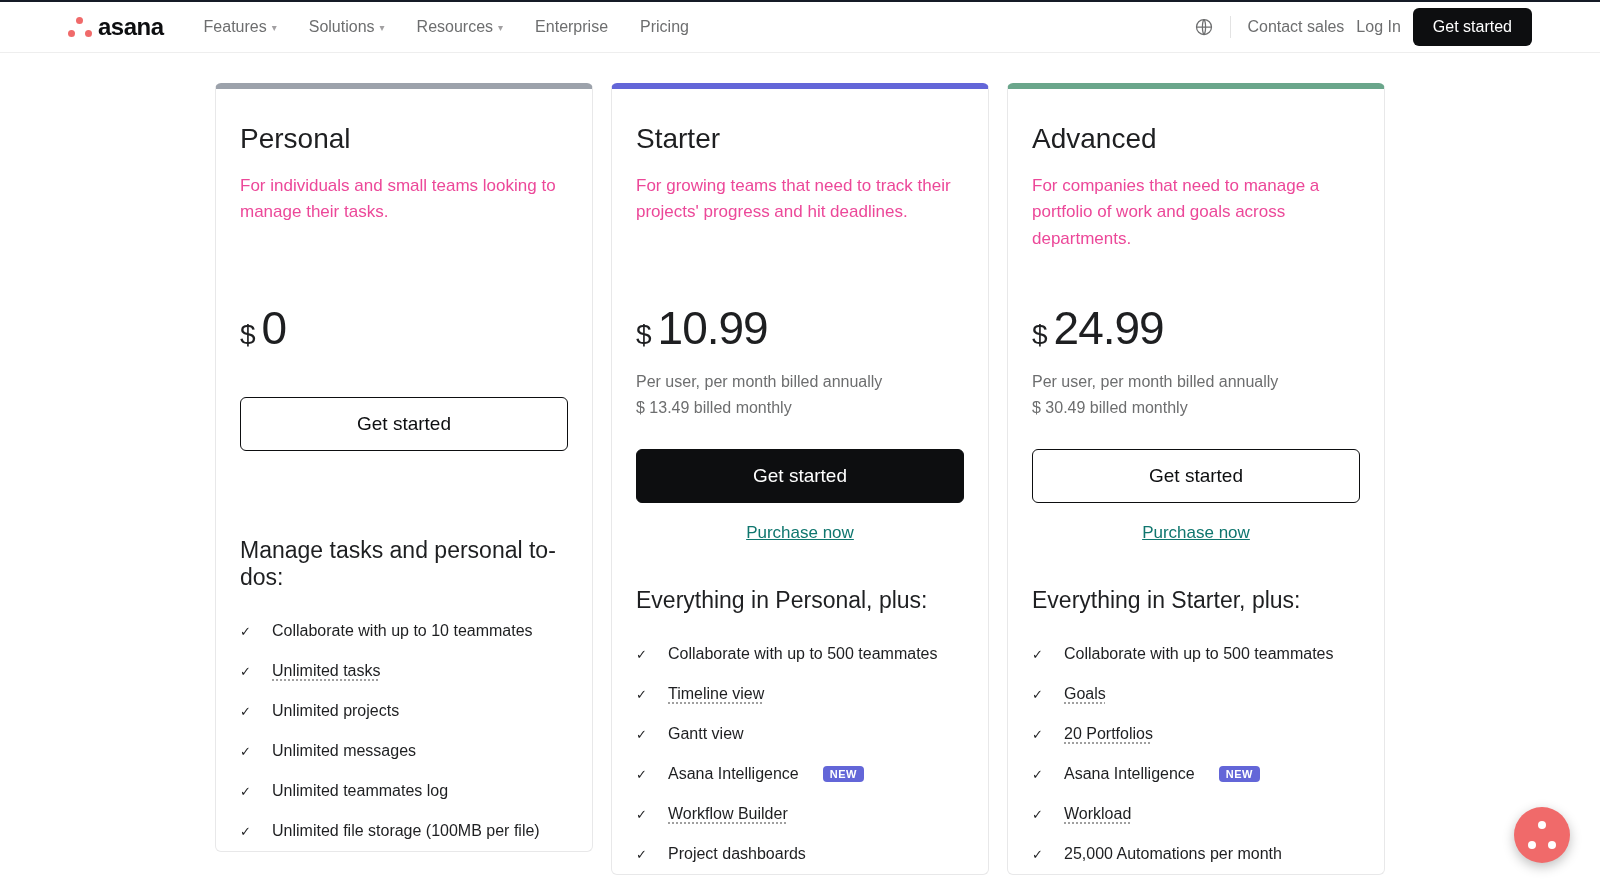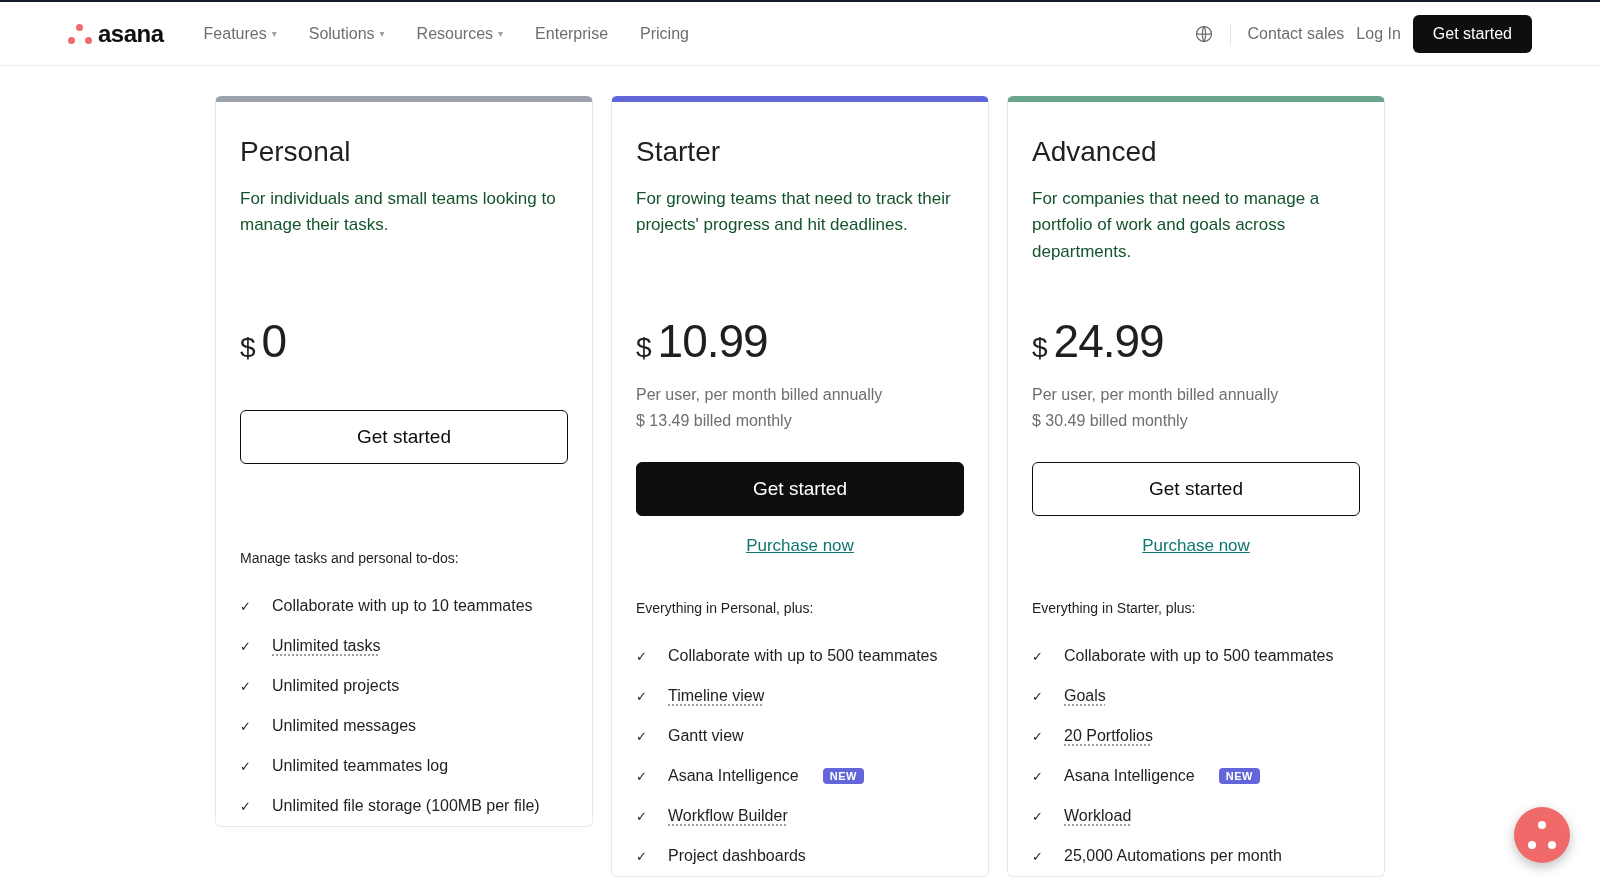--- a/index.html
+++ b/index.html
@@ -1,20 +1,20 @@
 <!DOCTYPE html>
 <html><head>
 <meta charset="utf-8">
 <style>
   * { margin: 0; padding: 0; box-sizing: border-box; }
   body { font-family: -apple-system, BlinkMacSystemFont, "Segoe UI", Helvetica, Arial, sans-serif; background: #fff; color: #1e1f21; }
   .topbar { height: 2px; width: 100%; background: #151b26; }
   .nav {
     display: flex; align-items: center; padding: 0 68px;
-    height: 64px; border-bottom: 1px solid #eee;
+    height: 51px; border-bottom: 1px solid #eee;
   }
   .logo { display: flex; align-items: center; gap: 6px; margin-right: 40px; }
   .logo-dots { width: 24px; height: 24px; position: relative; }
   .logo-dots span { position: absolute; width: 7px; height: 7px; border-radius: 50%; background: #f06a6a; }
   .logo-dots span:nth-child(1){ top:2px; left:8px; }
   .logo-dots span:nth-child(2){ bottom:2px; left:0px; }
   .logo-dots span:nth-child(3){ bottom:2px; right:0px; }
   .logo-text { font-size: 24px; font-weight: 600; letter-spacing: -0.5px; color:#0d0e10; }
   .nav-links { display: flex; gap: 32px; font-size: 16px; color:#6d6e6f; }
   .nav-item { display:flex; align-items:center; gap:5px; cursor:pointer; }
@@ -26,30 +26,30 @@
   .cards { display:flex; gap:18px; justify-content:center; padding: 30px 40px 0; align-items:flex-start; }
   .card {
     width: 378px; border:1px solid #e8e8e9; border-top:6px solid #999;
     border-radius:6px; padding: 34px 24px 0; position:relative;
     min-height: 720px; overflow:hidden;
   }
   .card.personal { border-top-color:#9ca2ab; }
   .card.starter  { border-top-color:#6366d8; }
   .card.advanced { border-top-color:#6aa68b; }
   .tier-name { font-size:28px; font-weight:500; margin-bottom:18px; }
-  .tier-desc { font-size:17px; line-height:1.55; color:#14532d; margin-bottom:48px; min-height:80px; }
+  .tier-desc { font-size:17px; line-height:1.55; color:#ec4899; margin-bottom:48px; min-height:80px; }
   .price { display:flex; align-items:baseline; gap:6px; margin-bottom:14px; }
   .currency { font-size:28px; font-weight:500; }
   .amount { font-size:46px; font-weight:500; letter-spacing:-1px; }
   .price-note { color:#6d6e6f; font-size:16px; line-height:1.6; min-height:52px; }
   .cta { width:100%; padding:15px 0; font-size:19px; font-weight:500; border-radius:6px; cursor:pointer; margin-top:28px; }
   .cta.outline { background:#fff; border:1px solid #0d0e10; color:#0d0e10; }
   .cta.solid   { background:#0d0e10; border:1px solid #0d0e10; color:#fff; }
   .purchase { display:block; text-align:center; margin-top:20px; font-size:17px; text-decoration:underline; color:#0f766e; cursor:pointer; }
-  .feat-head { font-size:14px; font-weight:500; margin-top:44px; margin-bottom:20px; }
+  .feat-head { font-size:23px; font-weight:500; margin-top:44px; margin-bottom:20px; }
   .feat-list { list-style:none; }
   .feat { display:flex; align-items:center; gap:18px; padding:11px 0; font-size:16px; color:#1e1f21; }
   .check { color:#1e1f21; font-size:13px; width:14px; }
   .feat .txt { }
   .feat.und .txt { text-decoration: underline dotted #888; text-underline-offset:4px; }
   .badge { background:#6366d8; color:#fff; font-size:11px; font-weight:700; padding:2px 7px; border-radius:4px; margin-left:6px; letter-spacing:0.5px; }
   .fab { position:fixed; right:30px; bottom:30px; width:56px; height:56px; border-radius:50%; background:#f06a6a; display:flex; align-items:center; justify-content:center; box-shadow:0 4px 12px rgba(0,0,0,.25); cursor:pointer; }
   .fab-dots span{ display:inline-block; width:8px; height:8px; border-radius:50%; background:#fff; position:absolute; }
   .fab-dots span:nth-child(1){ top:14px; left:24px; }
   .fab-dots span:nth-child(2){ bottom:14px; left:14px; }

